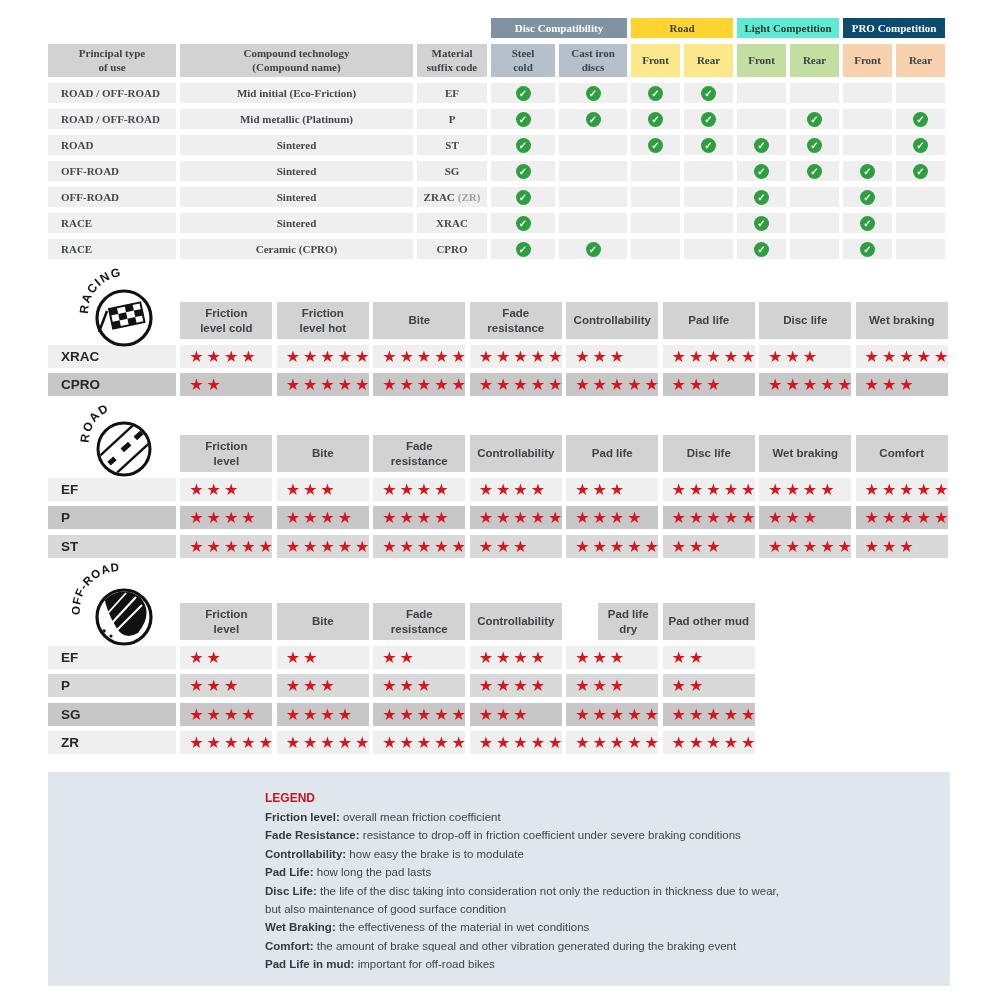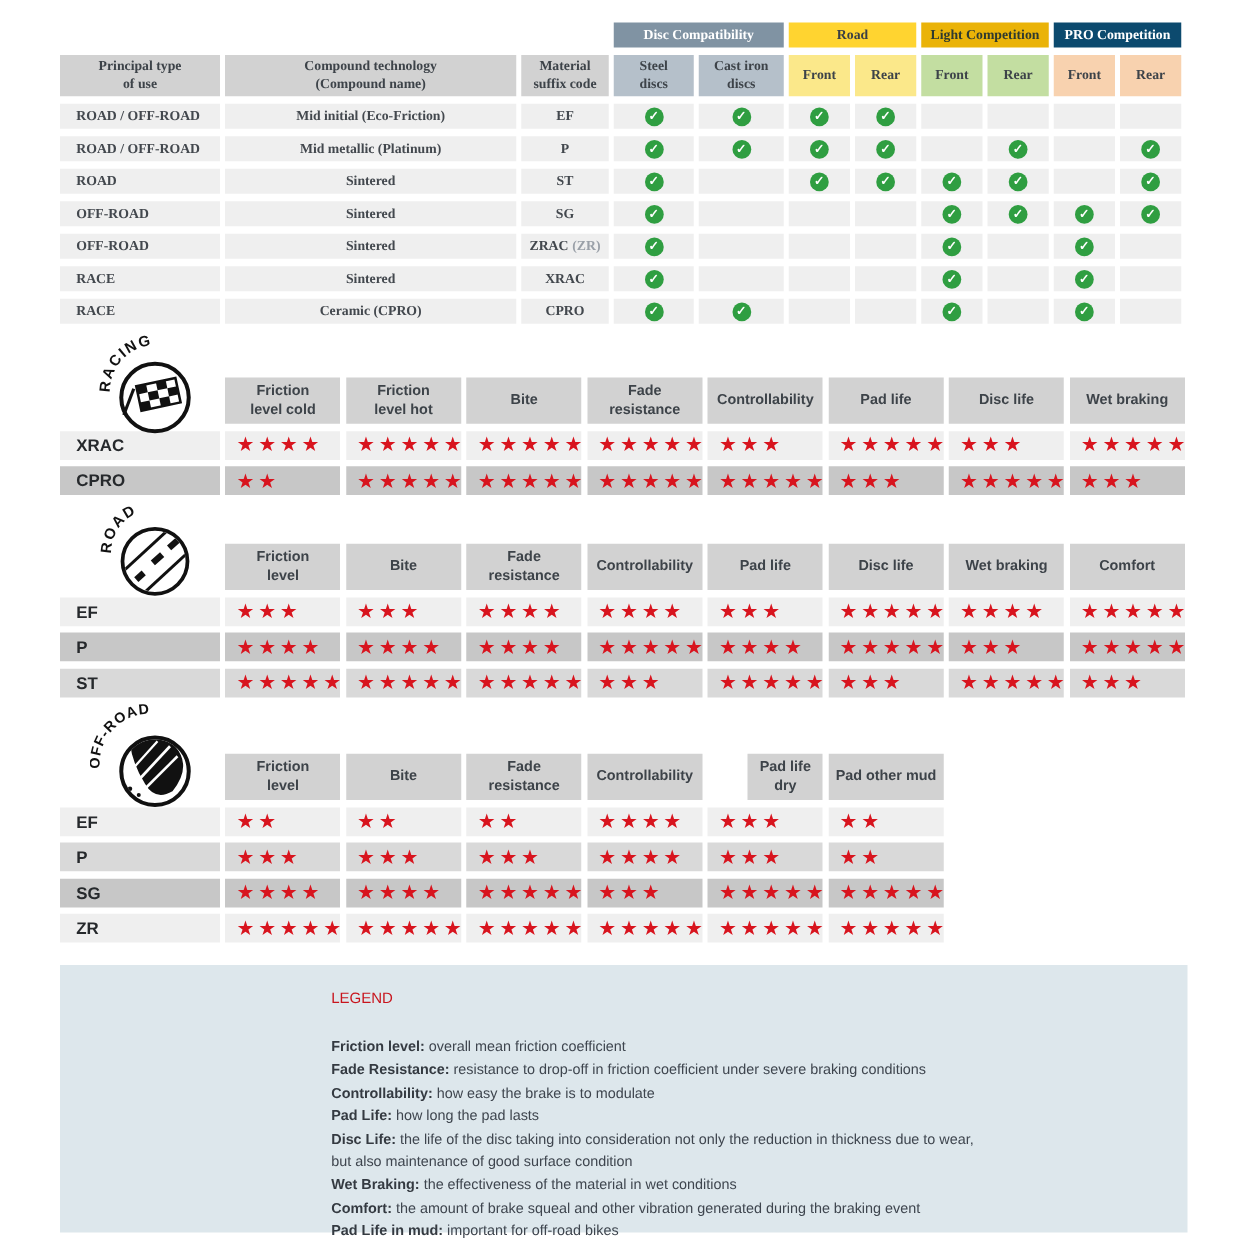--- a/index.html
+++ b/index.html
@@ -32,42 +32,42 @@
          white-space:pre-line;line-height:1.25;}
   .rlabel{font-size:13.5px;font-weight:bold;color:#26292c;display:flex;
           align-items:center;padding-left:13px;}
   .stars{display:flex;align-items:center;padding-left:9px;font-size:16px;
          letter-spacing:3px;white-space:nowrap;}
   .sec-icon{position:absolute;}
 
   
   .legend{position:absolute;left:48px;top:772px;width:902px;height:214px;
           box-sizing:border-box;padding:19px 20px 0 217px;}
-  .legend-title{font-size:12px;font-weight:normal;margin-bottom:24px;}
+  .legend-title{font-size:12px;font-weight:bold;margin-bottom:3px;}
   .legend-line{font-size:11.5px;color:#3e454e;line-height:18.4px;}
   .legend-line b{color:#343a41;}
 </style>
 </head>
 <body>
 
 <div class="page">
 
   <div class="compat">
       <div class="band" style="background: rgb(128, 147, 163); color: rgb(255, 255, 255); grid-area: 1 / 4 / auto / span 2;">Disc Compatibility</div>
       <div class="band" style="background: rgb(255, 212, 48); color: rgb(58, 63, 69); grid-area: 1 / 6 / auto / span 2;">Road</div>
-      <div class="band" style="background: #eab308; color: rgb(47, 58, 47); grid-area: 1 / 8 / auto / span 2;">Light Competition</div>
+      <div class="band" style="background: #5eead4; color: rgb(47, 58, 47); grid-area: 1 / 8 / auto / span 2;">Light Competition</div>
       <div class="band" style="background: #0c4a6e; color: rgb(255, 255, 255); grid-area: 1 / 10 / auto / span 2;">PRO Competition</div>
       <div class="hcell" style="grid-area: 2 / 1;">Principal type
 of use</div>
       <div class="hcell" style="grid-area: 2 / 2;">Compound technology
 (Compound name)</div>
       <div class="hcell" style="grid-area: 2 / 3;">Material
 suffix code</div>
       <div class="hcell" style="background: rgb(181, 192, 202); grid-area: 2 / 4;">Steel
-discs</div>
+cold</div>
       <div class="hcell" style="background: rgb(181, 192, 202); grid-area: 2 / 5;">Cast iron
 discs</div>
       <div class="hcell" style="background: rgb(251, 232, 138); grid-area: 2 / 6;">Front</div>
       <div class="hcell" style="background: rgb(251, 232, 138); grid-area: 2 / 7;">Rear</div>
       <div class="hcell" style="background: rgb(195, 222, 161); grid-area: 2 / 8;">Front</div>
       <div class="hcell" style="background: rgb(195, 222, 161); grid-area: 2 / 9;">Rear</div>
       <div class="hcell" style="background: rgb(248, 210, 175); grid-area: 2 / 10;">Front</div>
       <div class="hcell" style="background: rgb(248, 210, 175); grid-area: 2 / 11;">Rear</div>
       <div class="dcell left" style="grid-area: 3 / 1;">ROAD / OFF-ROAD</div>
       <div class="dcell" style="grid-area: 3 / 2;">Mid initial (Eco-Friction)</div>

